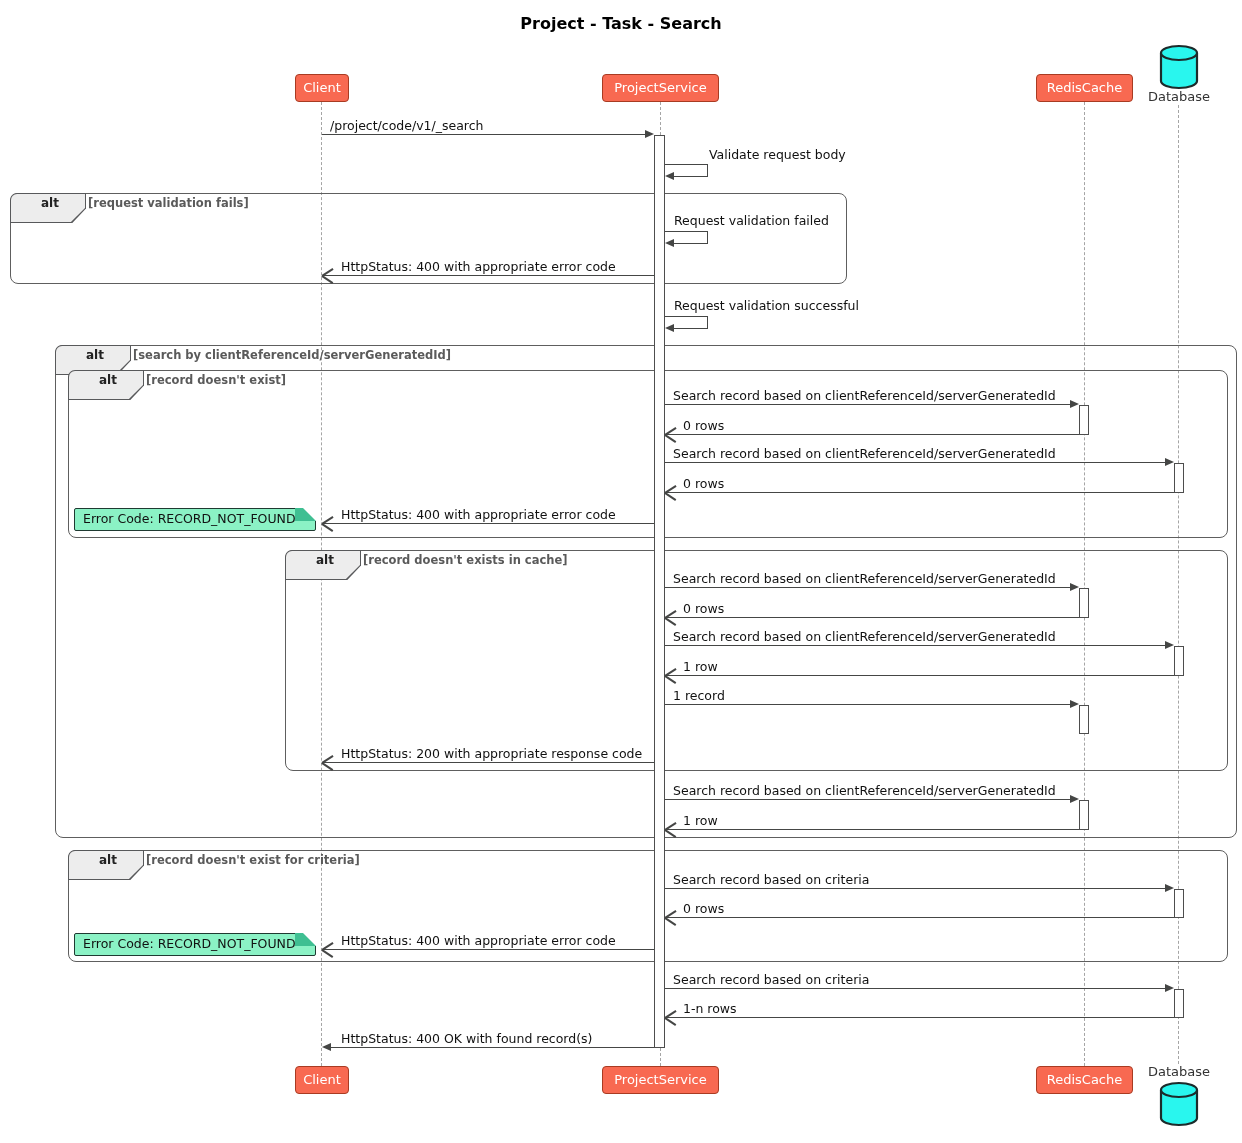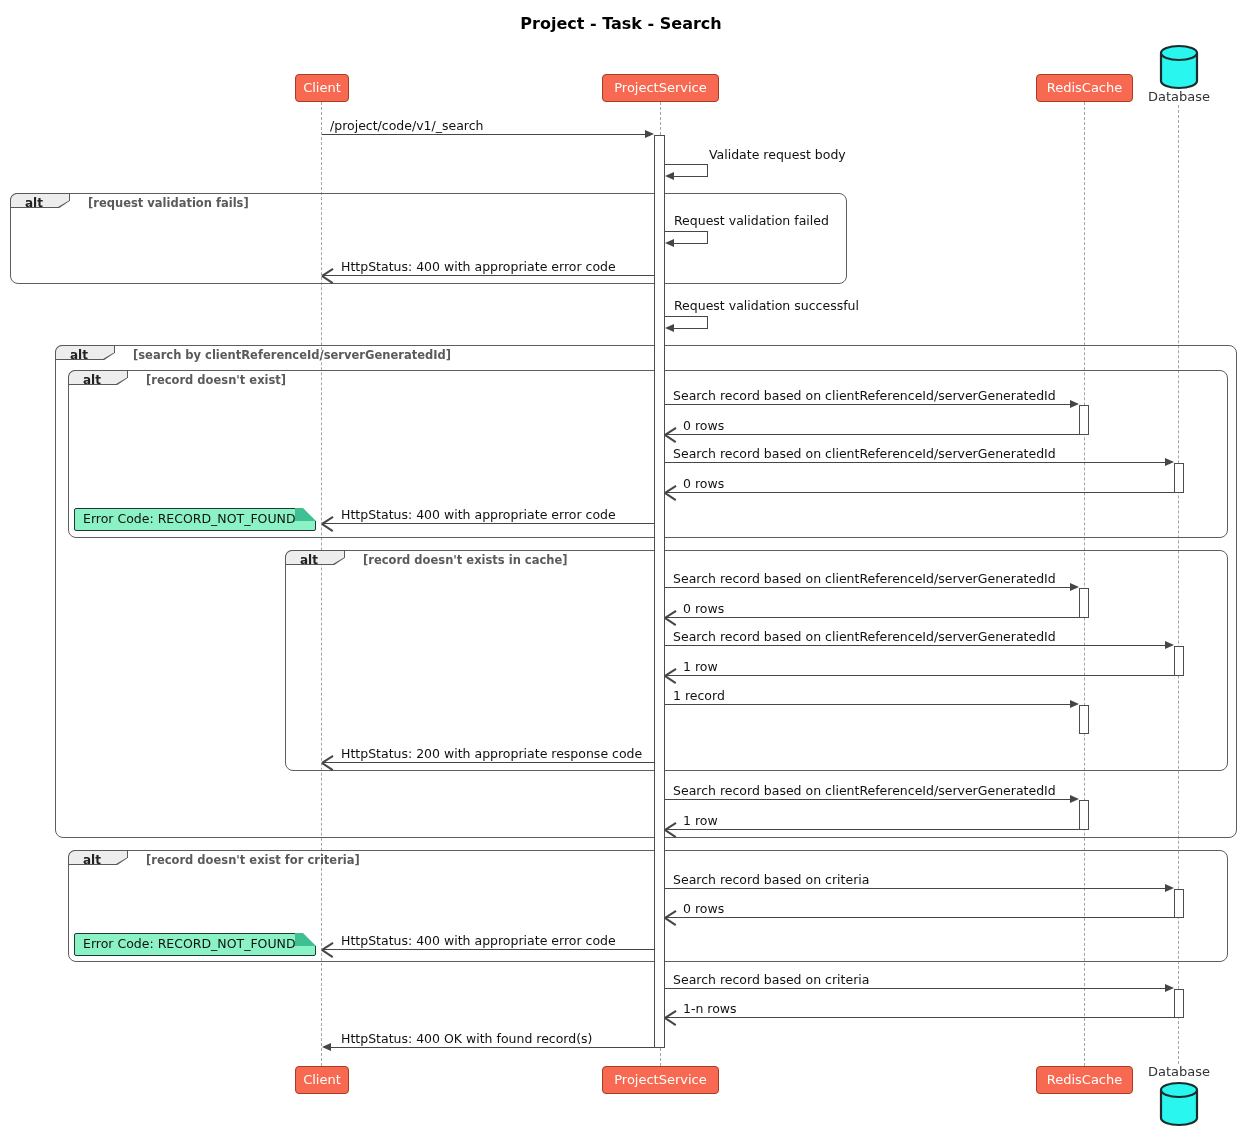--- a/index.html
+++ b/index.html
@@ -14,21 +14,21 @@
   .pbox{position:absolute;height:28px;background:#F86951;border:1.5px solid #A83B22;
         border-radius:4px;box-sizing:border-box;color:#fff;font-size:13px;
         text-align:center;line-height:25px;z-index:8;}
 
   .dblabel{position:absolute;width:80px;text-align:center;font-size:13px;color:#333;z-index:8;}
   .cyl{position:absolute;z-index:8;}
 
   .frame{position:absolute;border:1px solid #5e5e5e;border-radius:8px;
          box-sizing:border-box;background:transparent;z-index:4;}
 
-  .alt-tab{position:absolute;width:60px;height:15px;z-index:6;}
+  .alt-tab{position:absolute;width:60px;height:30px;z-index:6;padding-left:16px;}
   .alt-tab::before{content:"";position:absolute;inset:0;background:#58595b;
         clip-path:polygon(0 0,100% 0,100% 52%,82% 100%,0 100%);border-top-left-radius:7px;}
   .alt-tab::after{content:"";position:absolute;left:1px;top:1px;right:1px;bottom:1px;
         background:#ededed;clip-path:polygon(0 0,100% 0,100% 50%,81% 100%,0 100%);
         border-top-left-radius:6px;}
   .alt-tab span{position:relative;z-index:2;display:block;text-align:center;
         padding-right:12px;font-weight:bold;font-size:12px;color:#222;line-height:20px;}
 
   .guard{position:absolute;font-weight:bold;font-size:11.5px;color:#5a5a5a;
          white-space:nowrap;z-index:6;}

